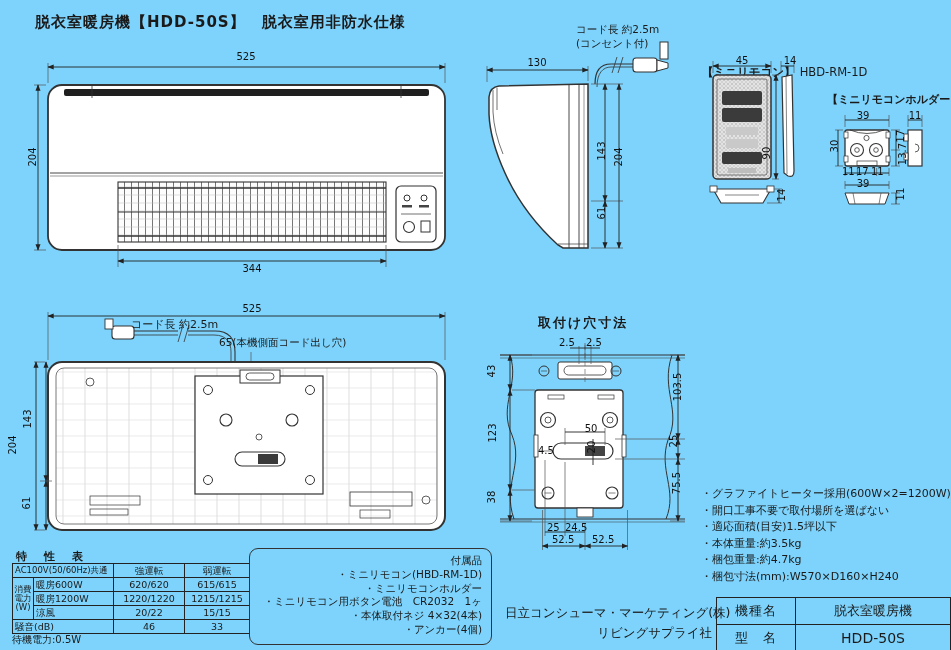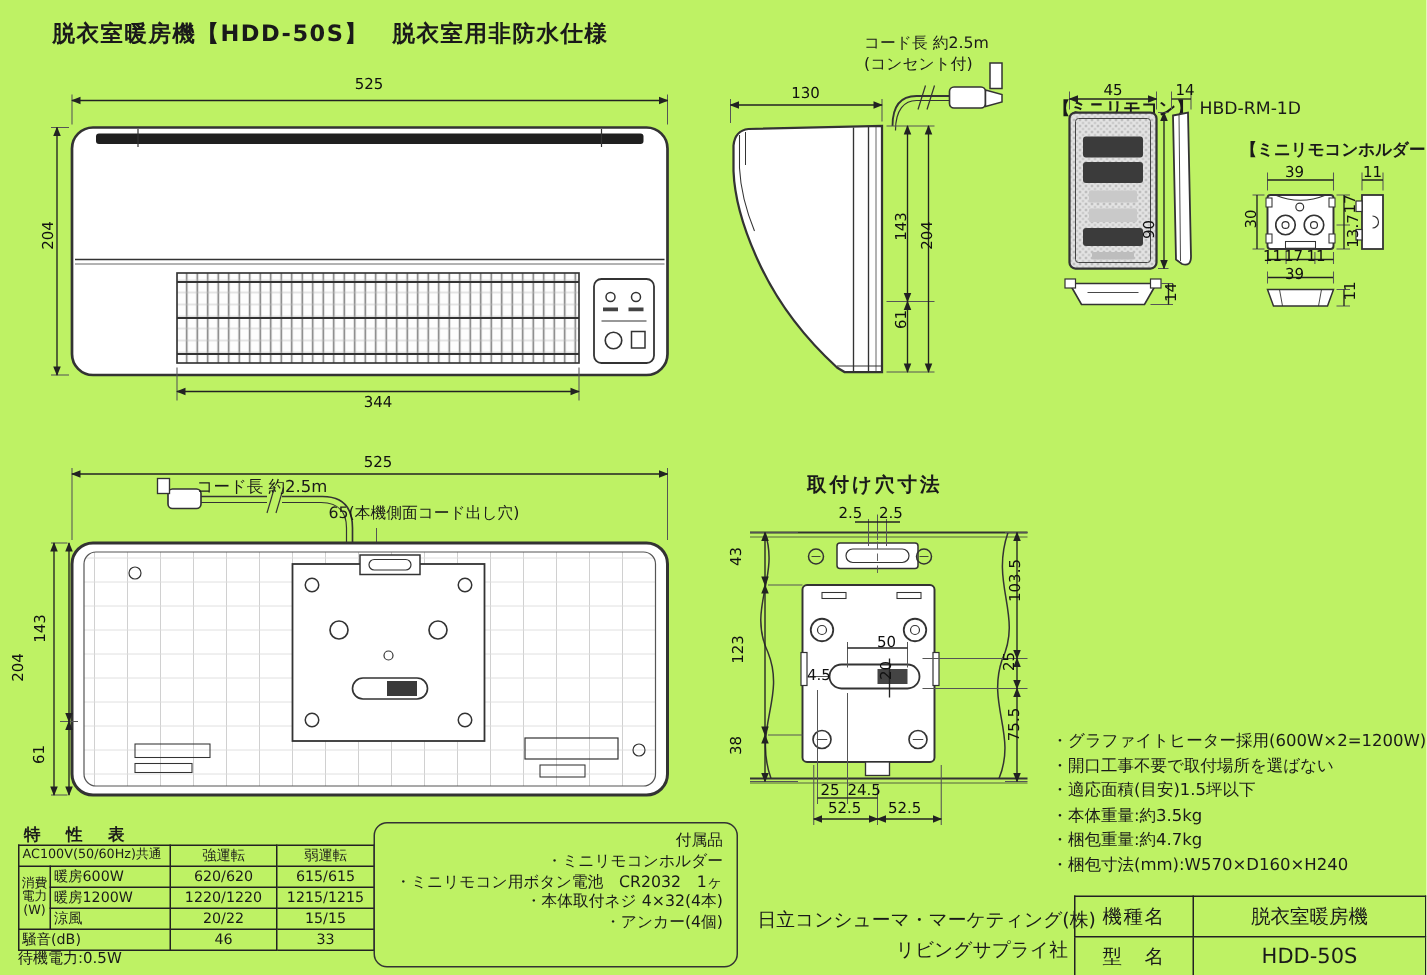--- a/index.html
+++ b/index.html
@@ -1,16 +1,16 @@
 <!DOCTYPE html>
 <html><head>
 <meta charset="utf-8">
 <style>
   html,body{margin:0;padding:0;background:#fff;}
-  #stage{position:relative;width:951px;height:650px;background:#bef264;overflow:hidden;
+  #stage{position:relative;width:951px;height:650px;background:#7dd3fc;overflow:hidden;
          font-family:"DejaVu Sans","Liberation Sans",sans-serif;color:#1a1a1a;}
   .ttl{position:absolute;font-weight:bold;font-size:15px;white-space:nowrap;letter-spacing:1px;}
   .sec{position:absolute;font-size:11.5px;white-space:nowrap;}
   .sec.b{font-weight:bold;font-size:13px;letter-spacing:2px;}
   .dim{position:absolute;font-size:10px;line-height:1;white-space:nowrap;color:#111;}
   .dimc{text-align:center;}
   .rot{transform:rotate(-90deg);transform-origin:center center;text-align:center;}
   .note{position:absolute;font-size:10.5px;line-height:1.35;white-space:nowrap;}
   svg{position:absolute;overflow:visible;}
   .dl{stroke:#222;stroke-width:0.9;marker-start:url(#arr);marker-end:url(#arr);}
@@ -388,20 +388,21 @@
       <td colspan="2">騒音(dB)</td>
       <td class="num">46</td>
       <td class="num">33</td>
     </tr>
   </tbody>
     </table>
   <div class="note" style="left:12px;top:633px;font-size:10px;text-align:center;">待機電力:0.5W</div>
 
   <div class="accbox">
     <div>付属品</div>
+    <div>・ミニリモコン(HBD-RM-1D)</div>
     <div>・ミニリモコンホルダー</div>
     <div>・ミニリモコン用ボタン電池　CR2032　1ヶ</div>
     <div>・本体取付ネジ 4×32(4本)</div>
     <div>・アンカー(4個)</div>
   </div>
 
   <div class="feat">
     <div>・グラファイトヒーター採用(600W×2=1200W)</div>
     <div>・開口工事不要で取付場所を選ばない</div>
     <div>・適応面積(目安)1.5坪以下</div>

